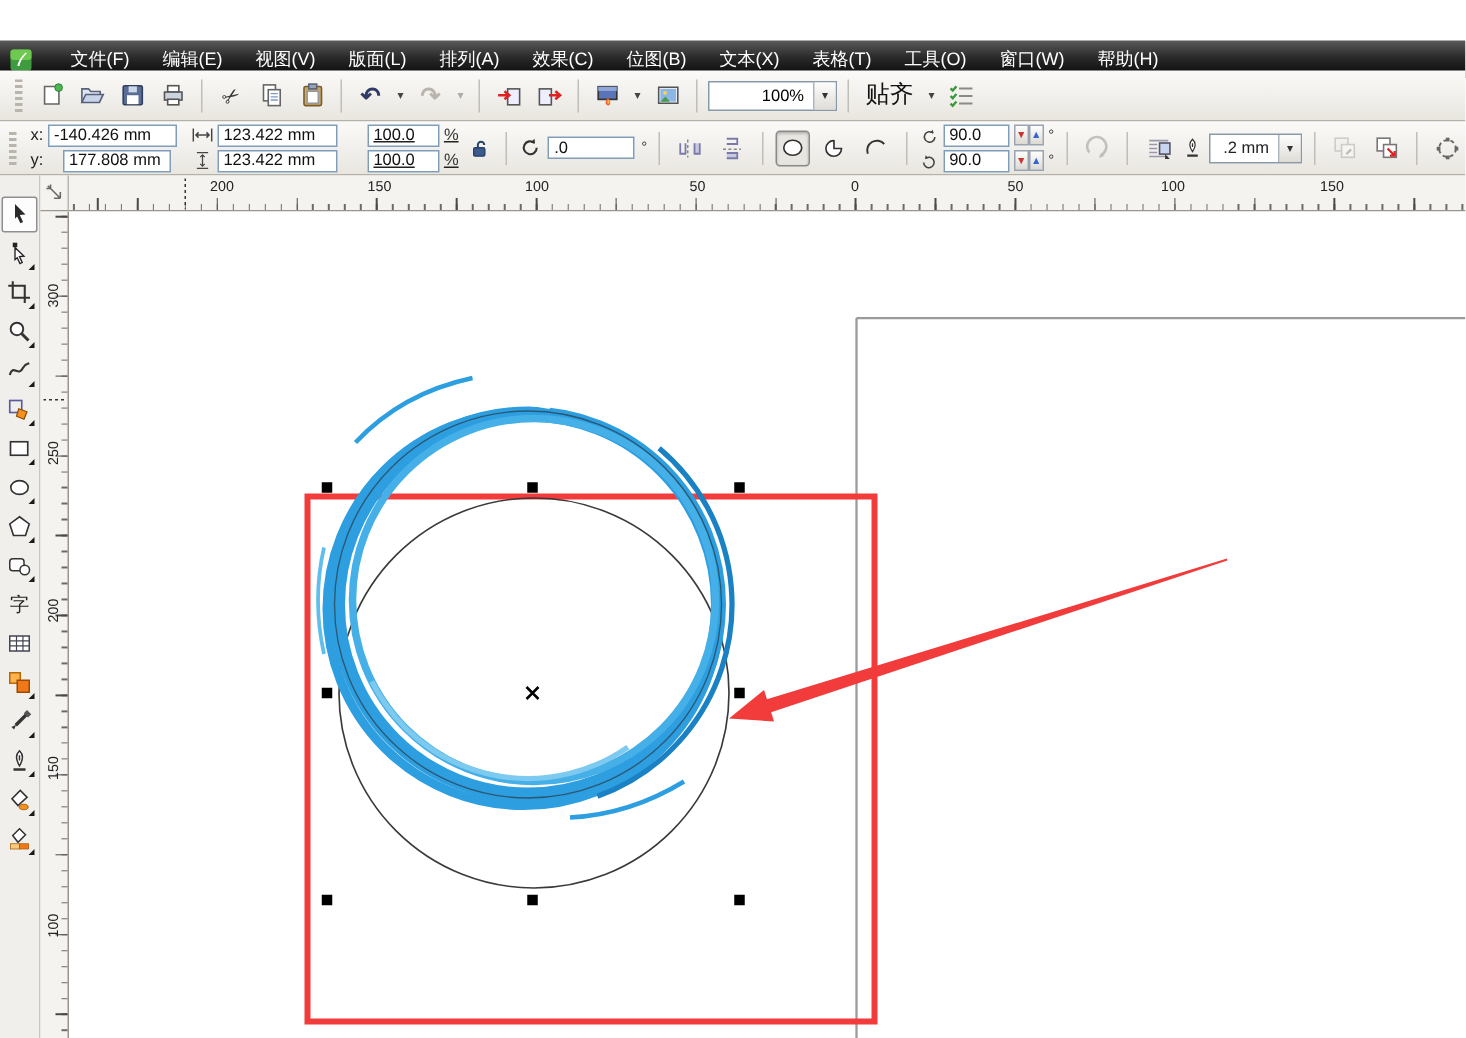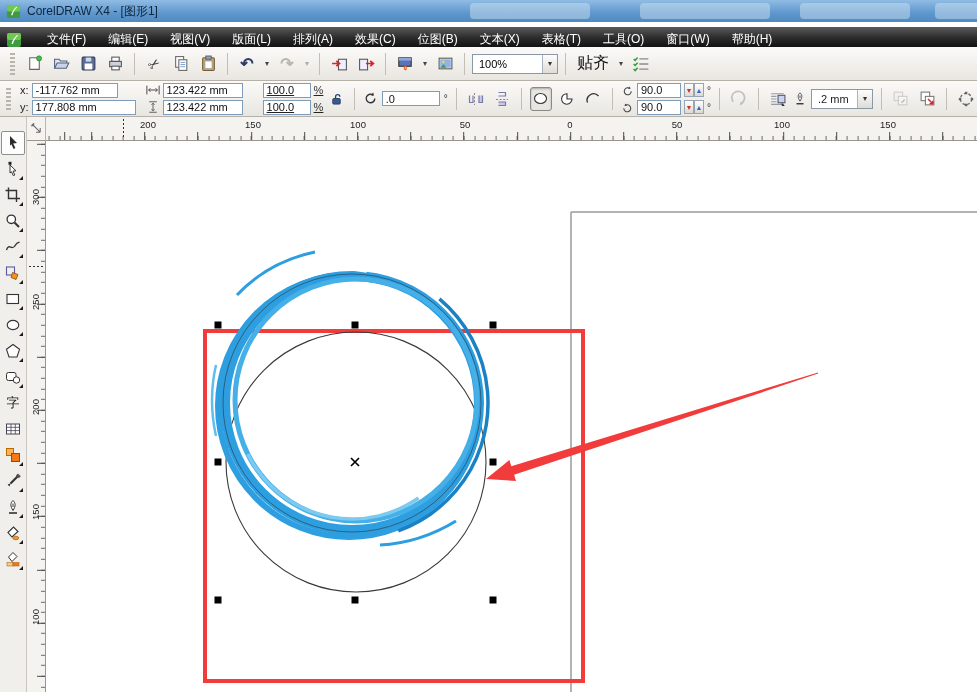--- a/index.html
+++ b/index.html
@@ -28,21 +28,21 @@
   .propbar { top:81px; height:36px; padding-left:6px; gap:4px; font-size:11px; color:#222; }
   .grip { width:5px; height:22px; margin-right:4px;
     background:repeating-linear-gradient(to bottom,#b9b5ad 0 2px,transparent 2px 4px); }
   .sep { width:1px; height:22px; background:#c2beb6; margin:0 4px; }
   .tb-btn { width:24px; height:24px; display:flex; align-items:center; justify-content:center;
     border-radius:2px; position:relative; }
   .caret { font-size:8px; color:#444; width:10px; text-align:center; }
   .caret.dim { color:#b0aca4; }
   .dim-ic { opacity:.35; filter:grayscale(1); }
   .combo { height:20px; background:#fff; border:1px solid #8a99a8; display:flex; align-items:center;
-    font-size:11px; }
+    font-size:11px;text-align:right; }
   .combo .cval { padding:0 6px; flex:1; }
   .combo .cbtn { width:15px; height:100%; border-left:1px solid #aab4c0; display:flex; align-items:center;
     justify-content:center; font-size:8px; color:#333; background:linear-gradient(#fdfdfd,#dfdcd6); }
   .snap-label { font-size:16px; color:#111; padding:0 4px; }
 
   .fld { background:#fff; border:1px solid #7f9db9; height:15px; font-size:11px; padding:0 3px;
     display:flex; align-items:center; color:#111; }
   .pcol { display:flex; flex-direction:column; gap:2px; justify-content:center; }
   .prow { display:flex; align-items:center; gap:3px; height:15px; }
   .plabel { width:10px; text-align:right; }
@@ -88,32 +88,20 @@
     background:repeating-linear-gradient(to right,#333 0 2px,transparent 2px 4px); }
 
   .canvas { position:absolute; left:46px; top:141px; width:931px; height:551px; background:#ffffff; }
   .canvas svg { position:absolute; left:0; top:0; }
 </style>
 </head>
 <body>
 
 <div class="app">
 
-  <div class="titlebar">
-    <div class="bg-tab" style="left:470px;width:120px;"></div>
-    <div class="bg-tab" style="left:640px;width:130px;"></div>
-    <div class="bg-tab" style="left:800px;width:110px;"></div>
-    <div class="bg-tab" style="left:935px;width:60px;"></div>
-    <svg class="logo" viewBox="0 0 16 16">
-      <rect x="1" y="1" width="14" height="14" rx="2" fill="#3f9b3f"></rect>
-      <rect x="1" y="1" width="14" height="7" rx="2" fill="#6fc84f"></rect>
-      <path d="M11 3 C8 6,6 9,5.5 12 L7 12 C7.5 9,9.5 5.5,12 3.5 Z" fill="#fff"></path>
-    </svg>
-    <span class="title-text">CorelDRAW X4 - [图形1]</span>
-  </div>
 
   <div class="menubar">
     <svg class="logo" viewBox="0 0 16 16">
       <rect x="1" y="1" width="14" height="14" rx="2" fill="#3f9b3f"></rect>
       <rect x="1" y="1" width="14" height="7" rx="2" fill="#6fc84f"></rect>
       <path d="M11 3 C8 6,6 9,5.5 12 L7 12 C7.5 9,9.5 5.5,12 3.5 Z" fill="#fff"></path>
     </svg>
     <div class="menu-item">文件(F)</div>
     <div class="menu-item">编辑(E)</div>
     <div class="menu-item">视图(V)</div>
@@ -228,25 +216,25 @@
           <path d="M1.5 3.5l1.3 1.3L5 2.3M1.5 8l1.3 1.3L5 6.8M1.5 12.5l1.3 1.3L5 11.3" fill="none" stroke="#3a9a3a" stroke-width="1.4"></path>
         </svg>
     </div>
   </div>
 
   <div class="bar propbar">
     <div class="grip"></div>
     <div class="pcol">
       <div class="prow">
         <span class="plabel">x:</span>
-        <span class="fld" style="width:86px;">-117.762 mm</span>
+        <span class="fld" style="width:86px;">-140.426 mm</span>
       </div>
       <div class="prow">
         <span class="plabel">y:</span>
-        <span class="fld" style="width:104px;">177.808 mm</span>
+        <span class="fld" style="width:72px;margin-left:10px;">177.808 mm</span>
       </div>
     </div>
     <div class="pcol" style="margin-left:6px;">
       <div class="prow">
         <svg width="14" height="12" viewBox="0 0 16 12">
             <path d="M1 1v10M15 1v10M3 6h10M5 4L3 6l2 2M11 4l2 2-2 2" fill="none" stroke="#444" stroke-width="1.1"></path>
           </svg>
         <span class="fld" style="width:80px;">123.422 mm</span>
       </div>
       <div class="prow">

